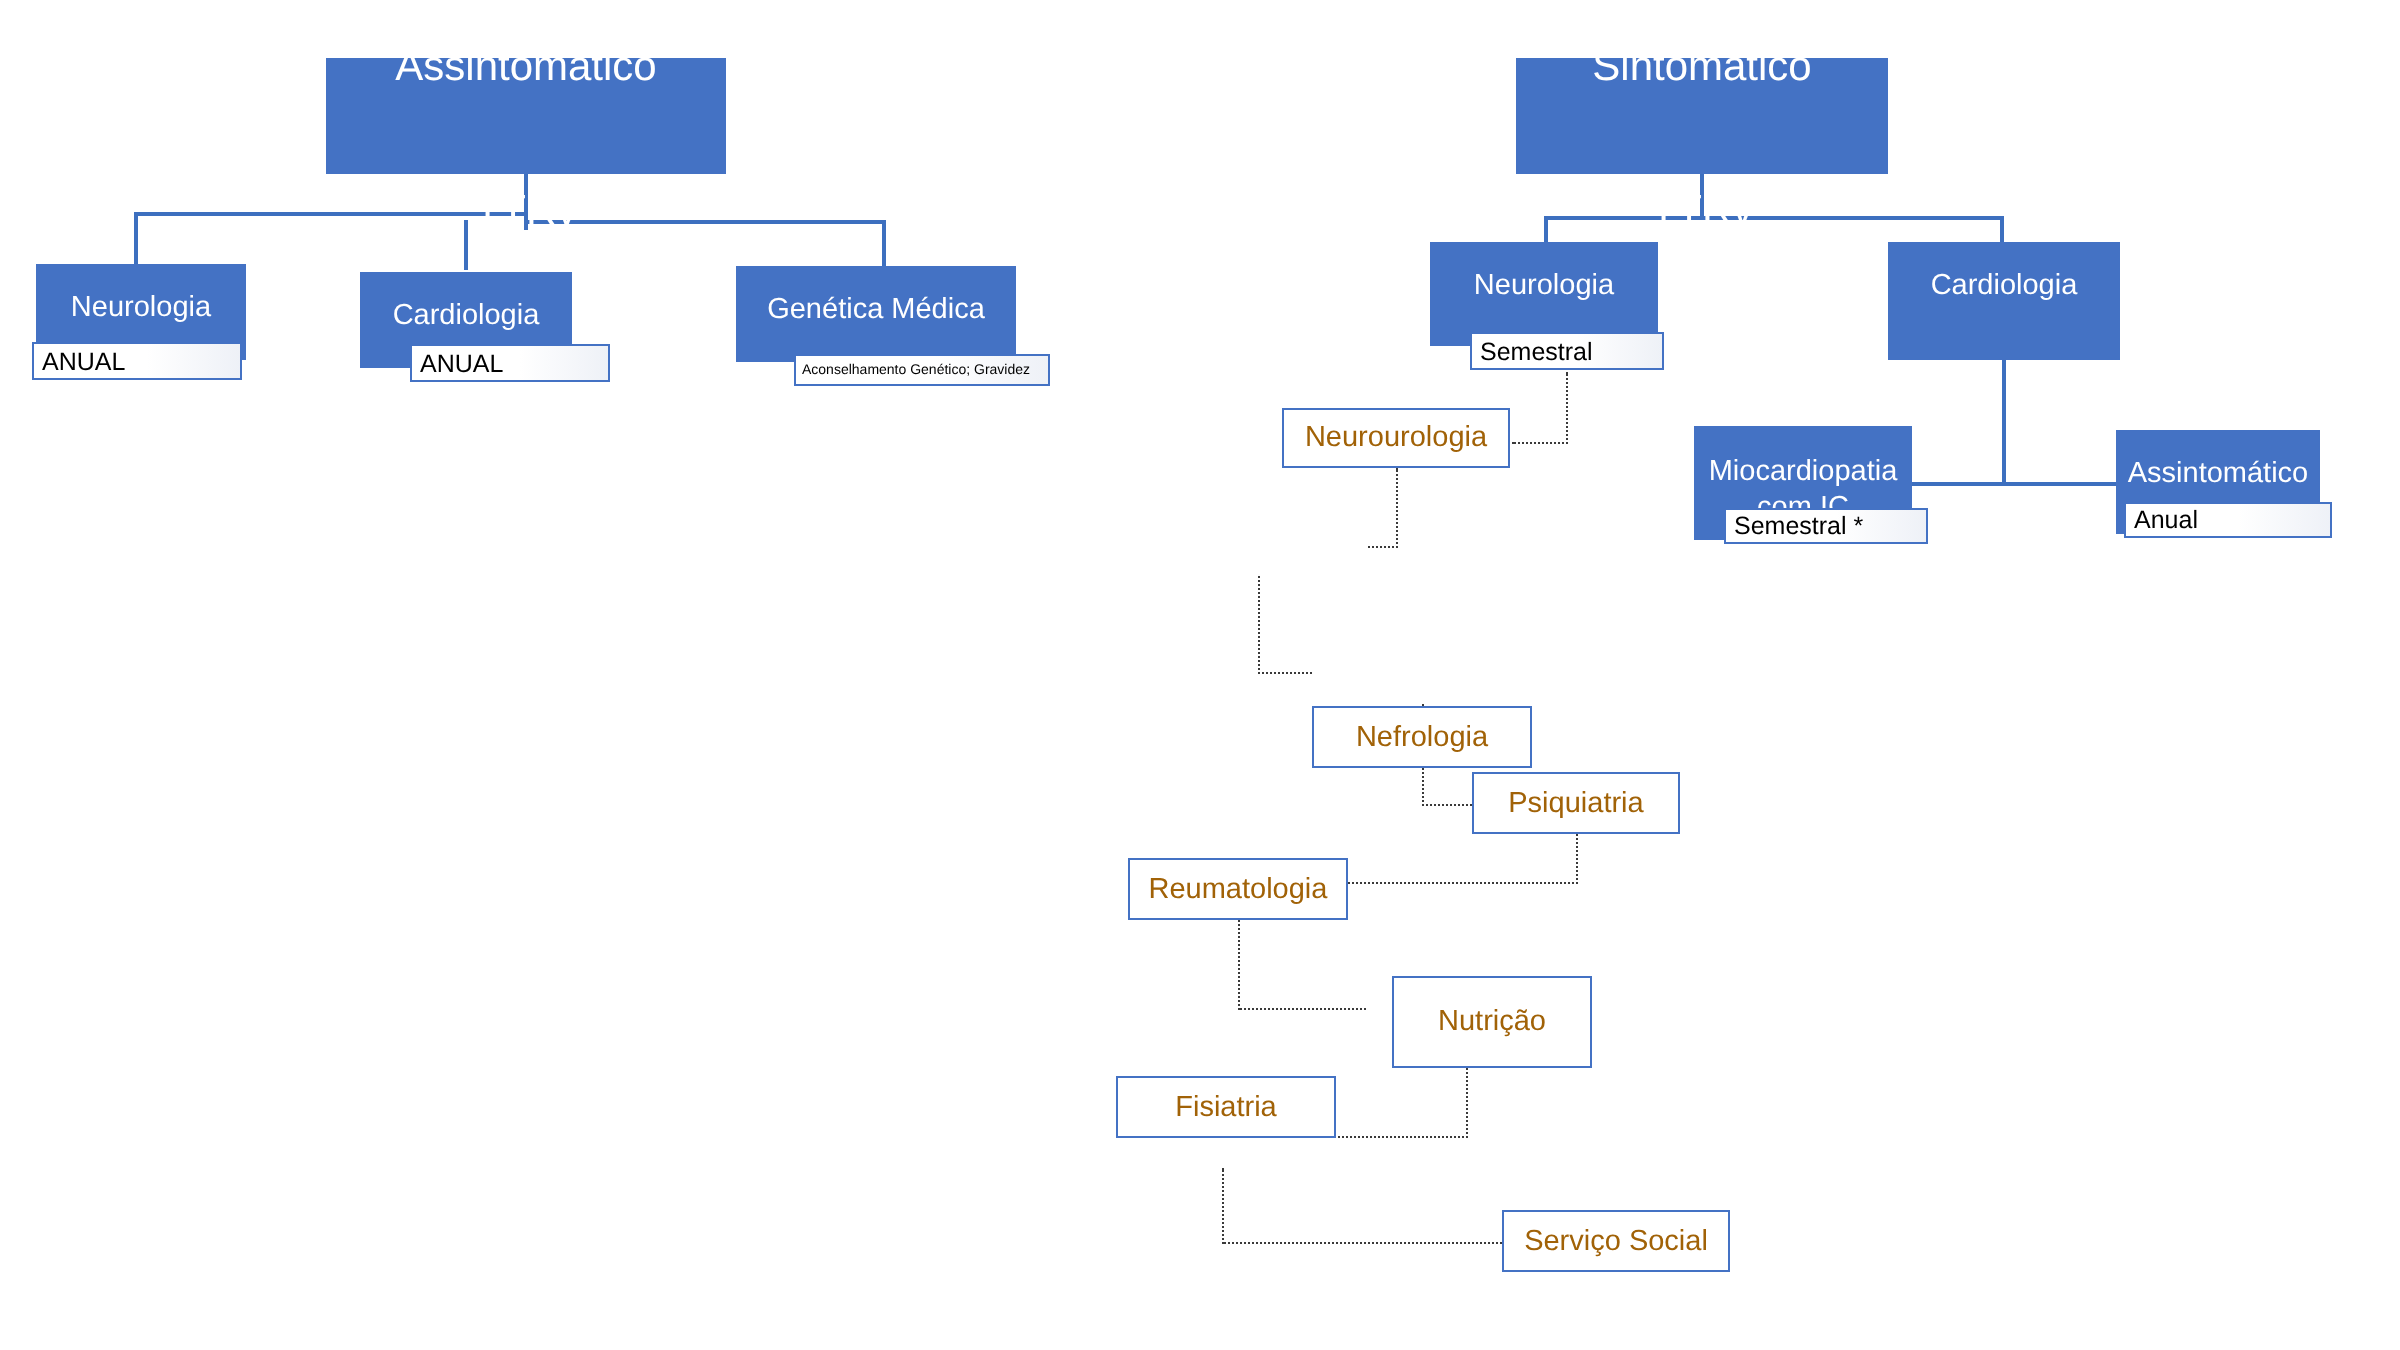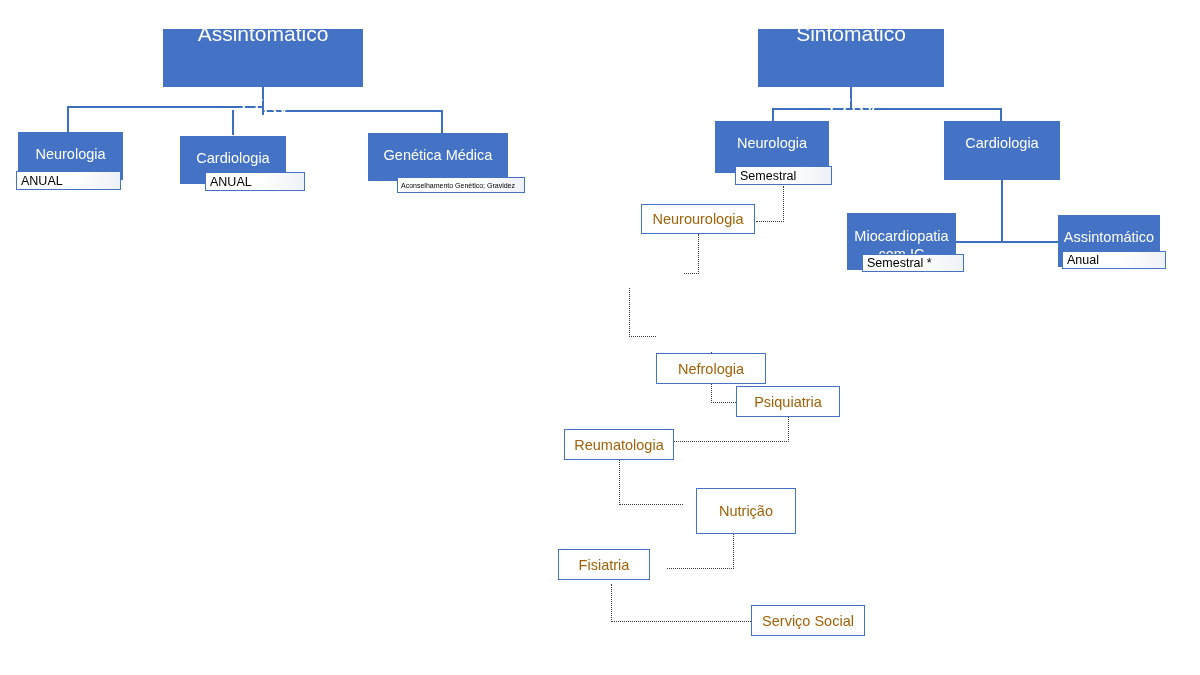--- a/index.html
+++ b/index.html
@@ -215,21 +215,21 @@
   <div class="dot-v" style="left:619px; top:456px; height:49px;"></div>
   <div class="dot-h" style="left:619px; top:504px; width:64px;"></div>
 
   <div class="whitebox" style="left:696px; top:488px; width:100px; height:46px;">
     <span>Nutrição</span>
   </div>
 
   <div class="dot-v" style="left:733px; top:519px; height:50px;"></div>
   <div class="dot-h" style="left:667px; top:568px; width:67px;"></div>
 
-  <div class="whitebox" style="left:558px; top:549px; width:92px; height:31px;">
+  <div class="whitebox" style="left:558px; top:538px; width:110px; height:31px;">
     <span>Fisiatria</span>
   </div>
 
   <div class="dot-v" style="left:611px; top:584px; height:38px;"></div>
   <div class="dot-h" style="left:611px; top:621px; width:140px;"></div>
 
   <div class="whitebox" style="left:751px; top:605px; width:114px; height:31px;text-align:center;">
     <span>Serviço Social</span>
   </div>
 

